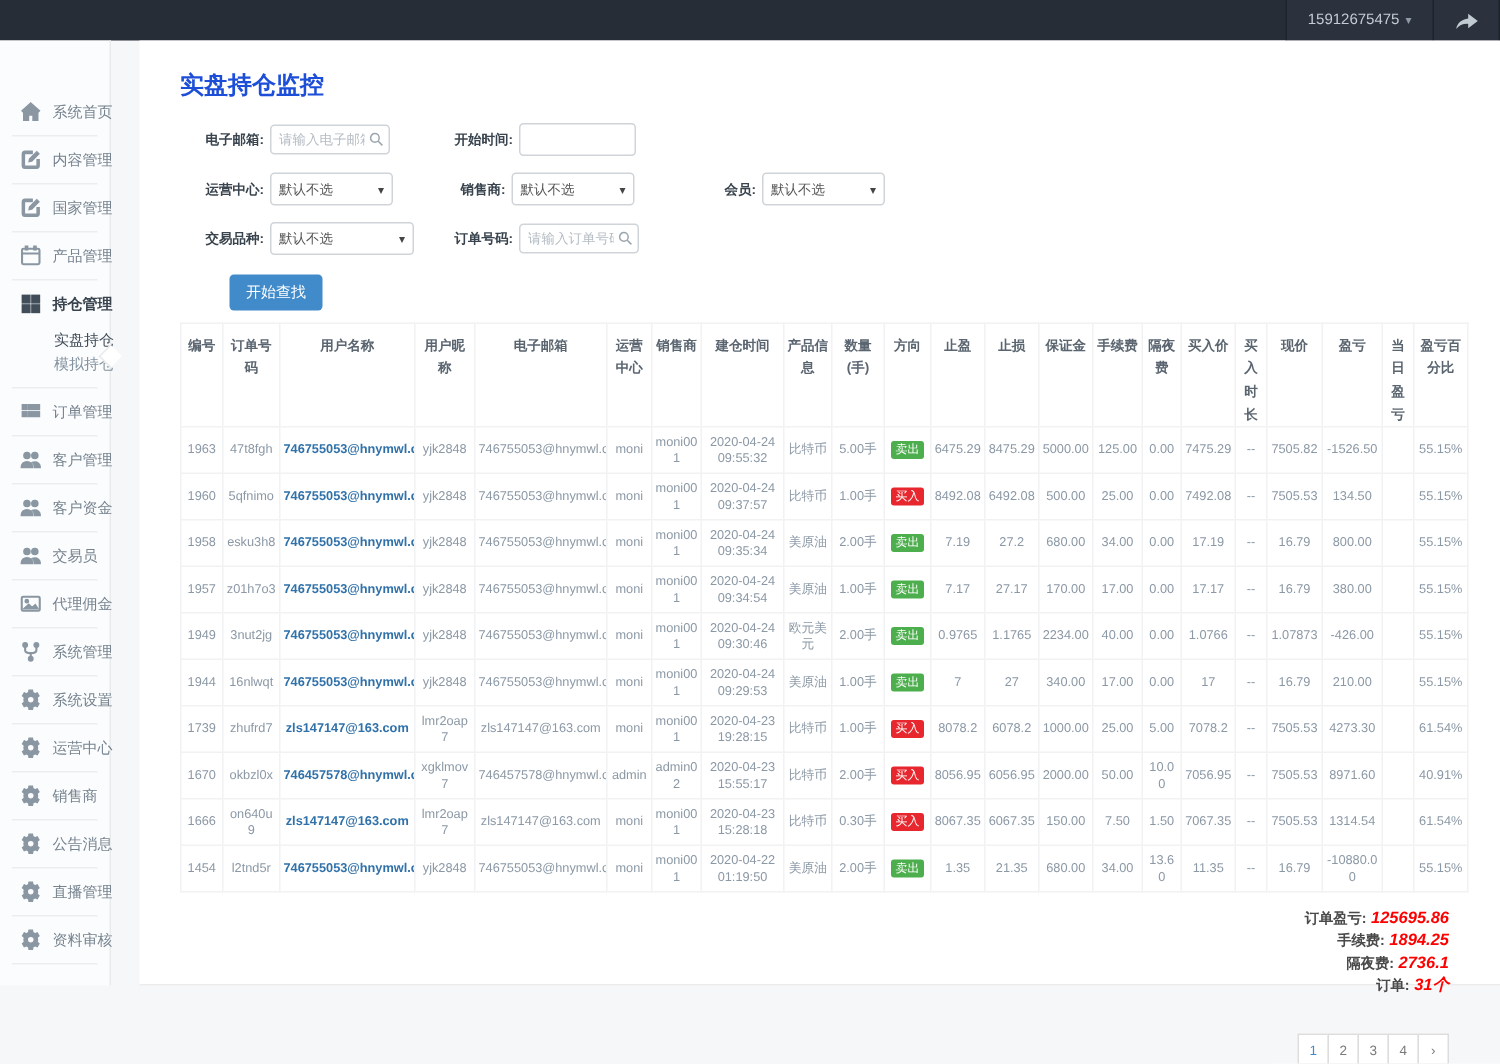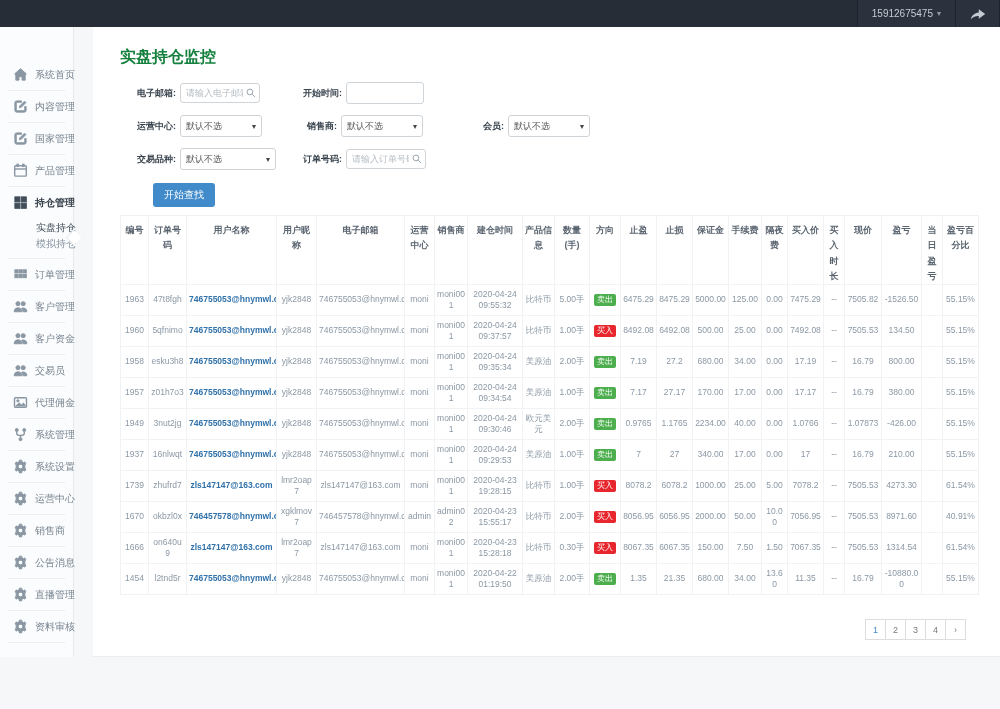--- a/index.html
+++ b/index.html
@@ -29,21 +29,21 @@
   .side-sub { padding:2px 0 6px 36px; }
   .side-sub .sub-item { font-size:10px; color:#8492a0; line-height:16px; cursor:pointer; white-space:nowrap; }
   .side-sub .sub-item.active { color:#404c59; }
   .notch { position:absolute; right:-6px; top:205px; width:11px; height:11px;
     background:#ffffff; border-left:1px solid #e8eaec; border-bottom:1px solid #e8eaec;
     transform:rotate(45deg); z-index:5; }
 
   
   .card { position:absolute; left:93px; top:27px; width:907px; height:630px;
     background:#ffffff; border-bottom:1px solid #ececec; padding:0 22px 0 27px; }
-  .page-title { margin-top:20px; font-size:16px; font-weight:bold; color:#15803d; }
+  .page-title { margin-top:20px; font-size:16px; font-weight:bold; color:#1d4ed8; }
 
   
   .filters { margin-top:14px; padding-left:17px; }
   .f-row { display:grid; grid-template-columns:166px 167px auto; align-items:center; margin-bottom:11px; }
   .f-group { display:flex; align-items:center; }
   .f-label { min-width:34px; text-align:right; margin-right:4px;
     font-size:9px; font-weight:bold; color:#39444e; white-space:nowrap; }
   .input-wrap { position:relative; display:inline-flex; align-items:center; }
   .f-input { width:80px; height:20px; border:1px solid #cfd4d9; border-radius:3px;
     font-size:9px; color:#555; padding:0 16px 0 5px; outline:none; background:#fff; }
@@ -528,21 +528,21 @@
               <td>40.00</td>
               <td>0.00</td>
               <td>1.0766</td>
               <td>--</td>
               <td>1.07873</td>
               <td>-426.00</td>
               <td></td>
               <td>55.15%</td>
             </tr>
             <tr>
-              <td>1937</td>
+              <td>1944</td>
               <td>16nlwqt</td>
               <td class="c-user"><span style="color: rgb(48, 113, 169);">746755053@hnymwl.com</span></td>
               <td>yjk2848</td>
               <td class="c-email">746755053@hnymwl.com</td>
               <td>moni</td>
               <td>moni001</td>
               <td class="c-time">2020-04-24
 09:29:53</td>
               <td>美原油</td>
               <td>1.00手</td>
@@ -656,20 +656,26 @@
               <td>--</td>
               <td>16.79</td>
               <td>-10880.00</td>
               <td></td>
               <td>55.15%</td>
             </tr>
           </tbody>
         </table>
     </div>
 
+    <div class="summary" id="summary">
+        <div class="sum-line"><span>订单盈亏:</span><span class="sum-val" style="color:#ff0000">125695.86</span></div>
+        <div class="sum-line"><span>手续费:</span><span class="sum-val" style="color:#ff0000">1894.25</span></div>
+        <div class="sum-line"><span>隔夜费:</span><span class="sum-val" style="color:#ff0000">2736.1</span></div>
+        <div class="sum-line"><span>订单:</span><span class="sum-val" style="color:#ff0000">31个</span></div>
+      </div>
 
     <div class="pager" id="pager">
         <div class="page-btn" style="color: rgb(66, 139, 202);">1</div>
         <div class="page-btn">2</div>
         <div class="page-btn">3</div>
         <div class="page-btn">4</div>
         <div class="page-btn">›</div>
       </div>
   </div>
 

